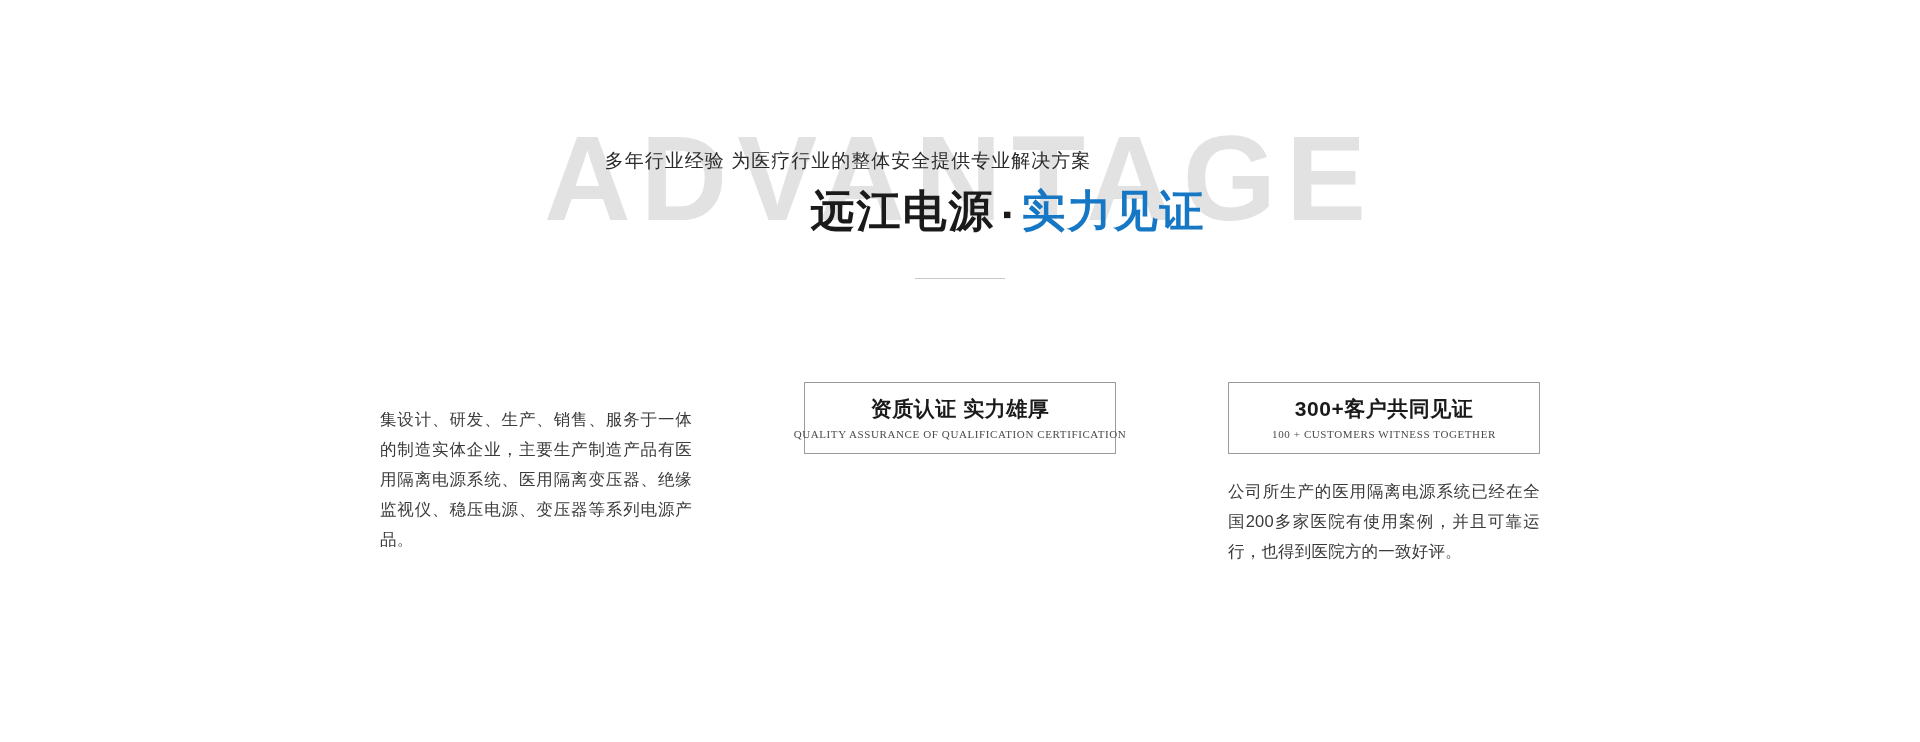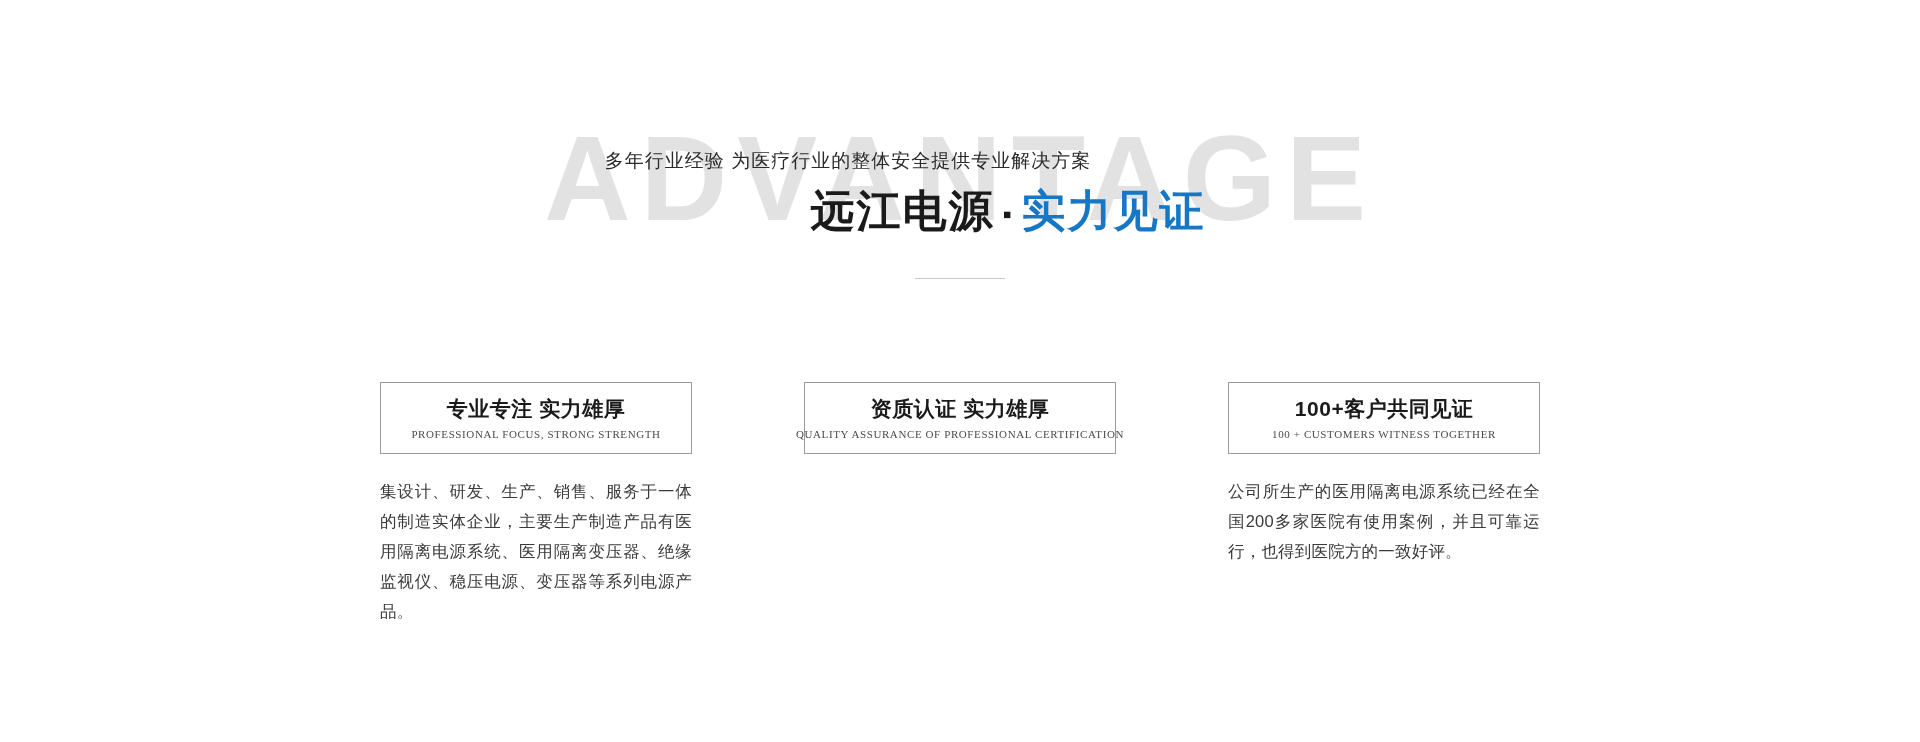--- a/index.html
+++ b/index.html
@@ -144,36 +144,32 @@
     <div class="subtitle">多年行业经验  为医疗行业的整体安全提供专业解决方案</div>
     <div class="maintitle">
       <span>远江电源</span><span class="dot">▪</span><span class="accent">实力见证</span>
     </div>
     <div class="divider"></div>
   </div>
 
   <div class="cards">
 
     <div class="card">
-      <div class="card-box">
-        <div class="card-title">专业专注 实力雄厚</div>
-        <div class="card-sub">PROFESSIONAL FOCUS, STRONG STRENGTH</div>
-      </div>
       <div class="card-text">集设计、研发、生产、销售、服务于一体的制造实体企业，主要生产制造产品有医用隔离电源系统、医用隔离变压器、绝缘监视仪、稳压电源、变压器等系列电源产品。</div>
     </div>
 
     <div class="card">
       <div class="card-box">
         <div class="card-title">资质认证 实力雄厚</div>
-        <div class="card-sub">QUALITY ASSURANCE OF PROFESSIONAL CERTIFICATION</div>
+        <div class="card-sub">QUALITY ASSURANCE OF QUALIFICATION CERTIFICATION</div>
       </div>
     </div>
 
     <div class="card">
       <div class="card-box">
-        <div class="card-title">100+客户共同见证</div>
+        <div class="card-title">300+客户共同见证</div>
         <div class="card-sub">100 + CUSTOMERS WITNESS TOGETHER</div>
       </div>
       <div class="card-text">公司所生产的医用隔离电源系统已经在全国200多家医院有使用案例，并且可靠运行，也得到医院方的一致好评。</div>
     </div>
 
   </div>
 </div>
 
 </body></html>

